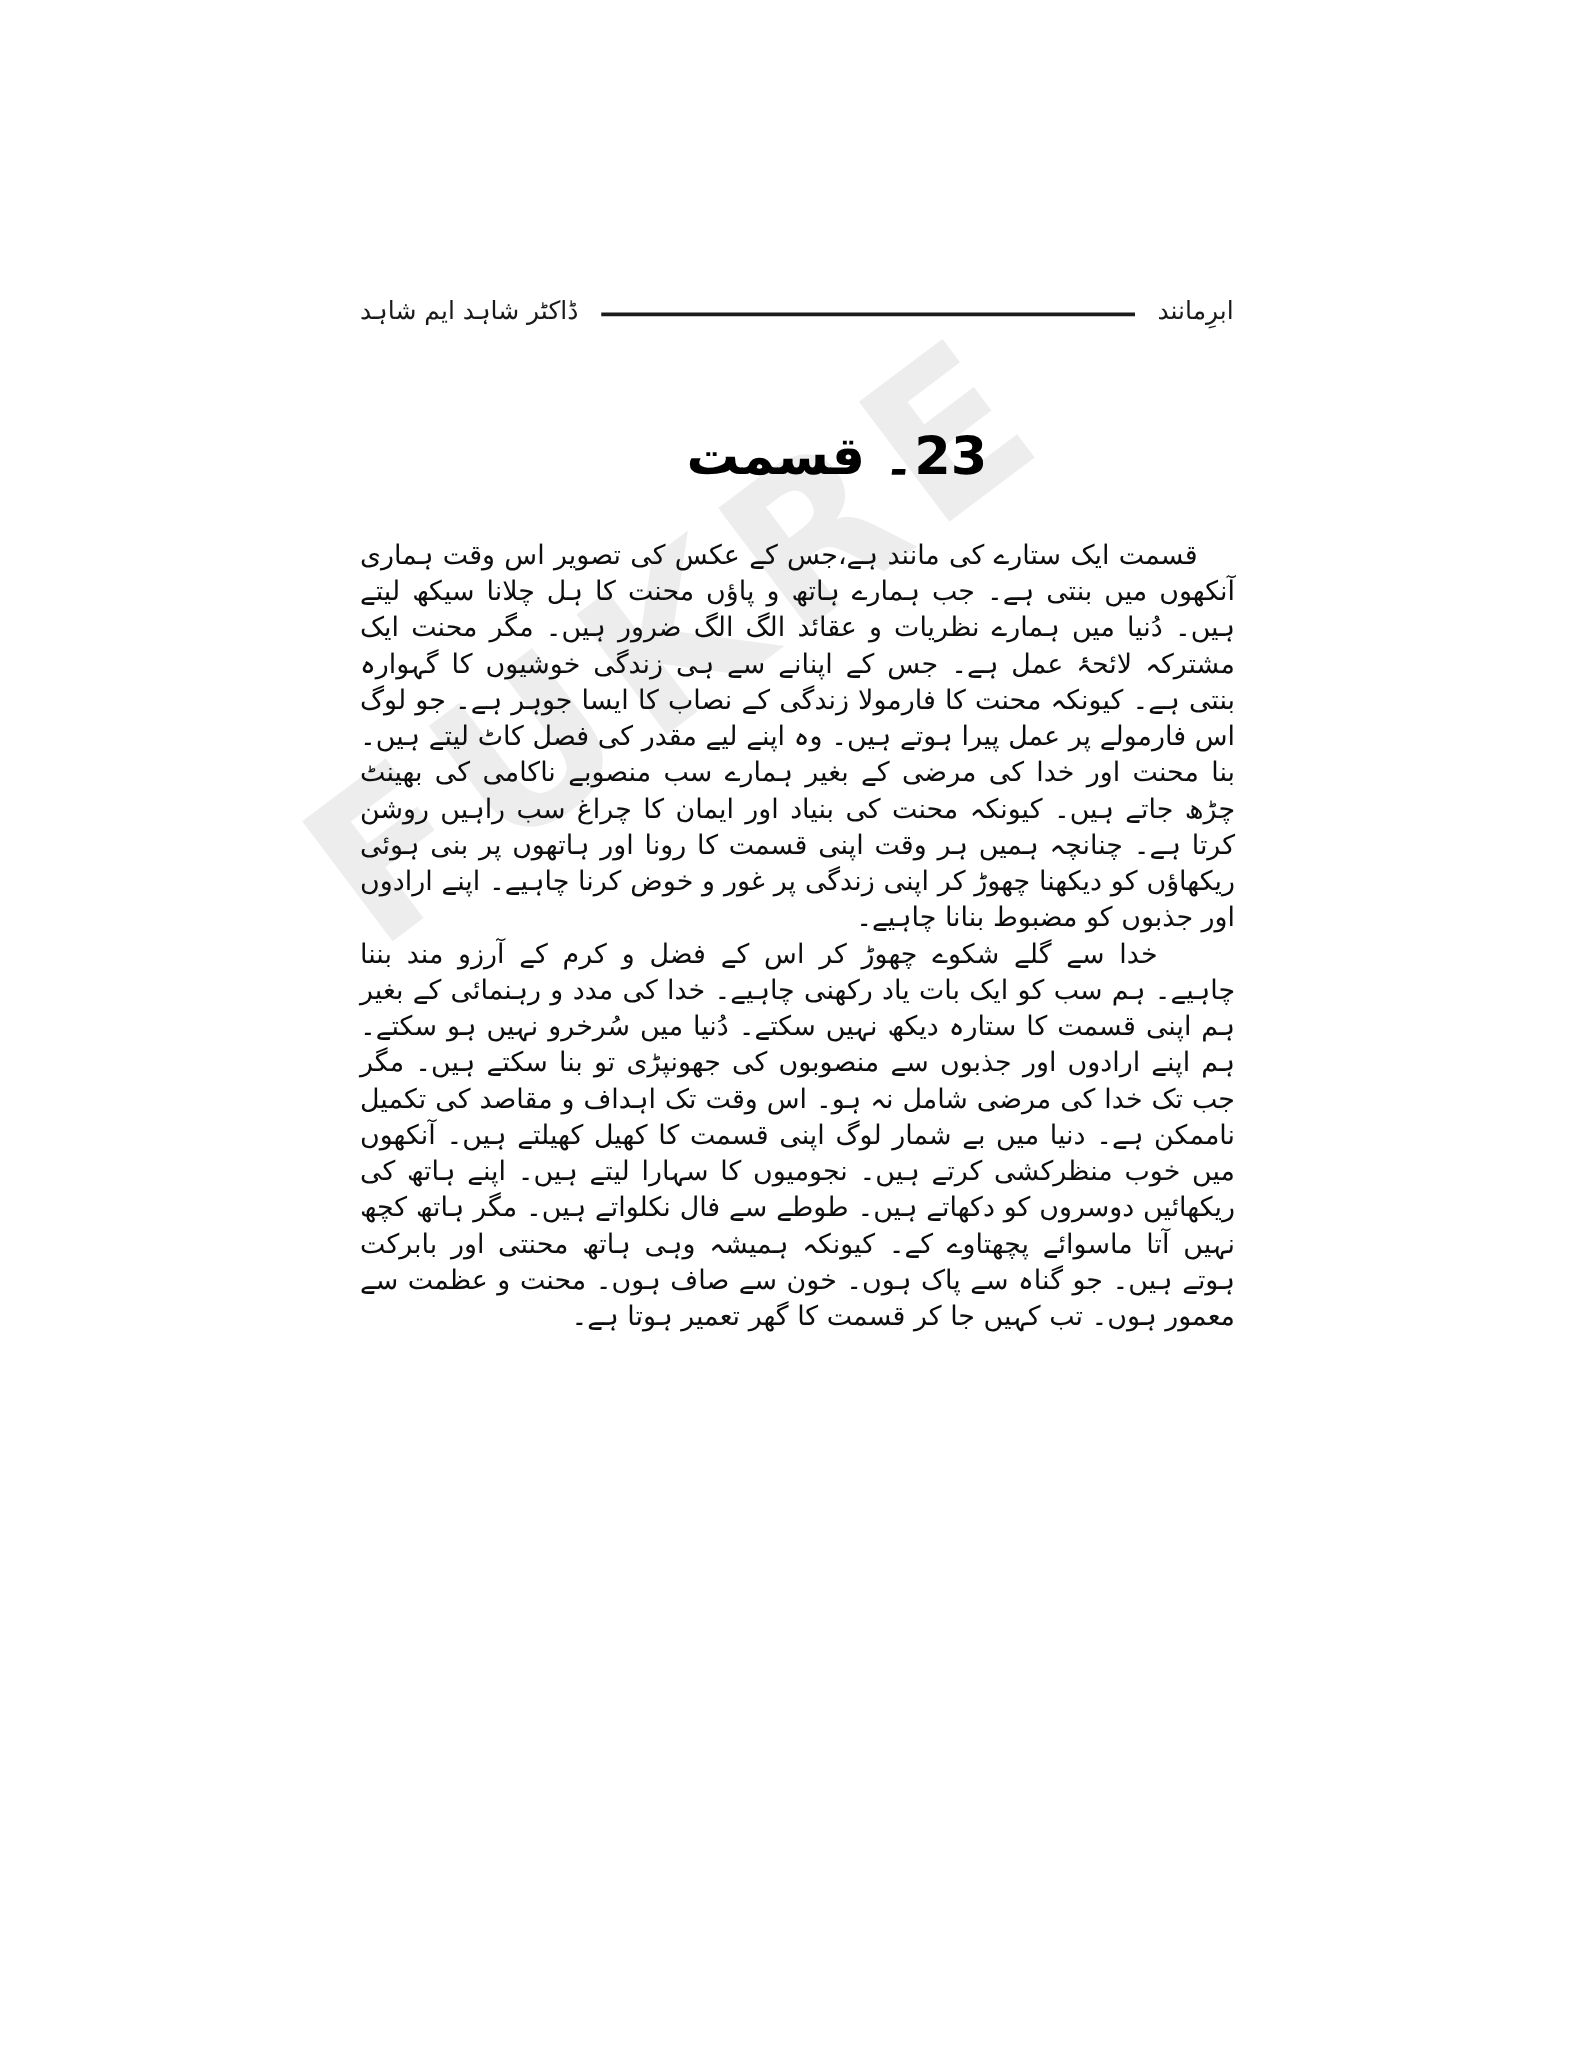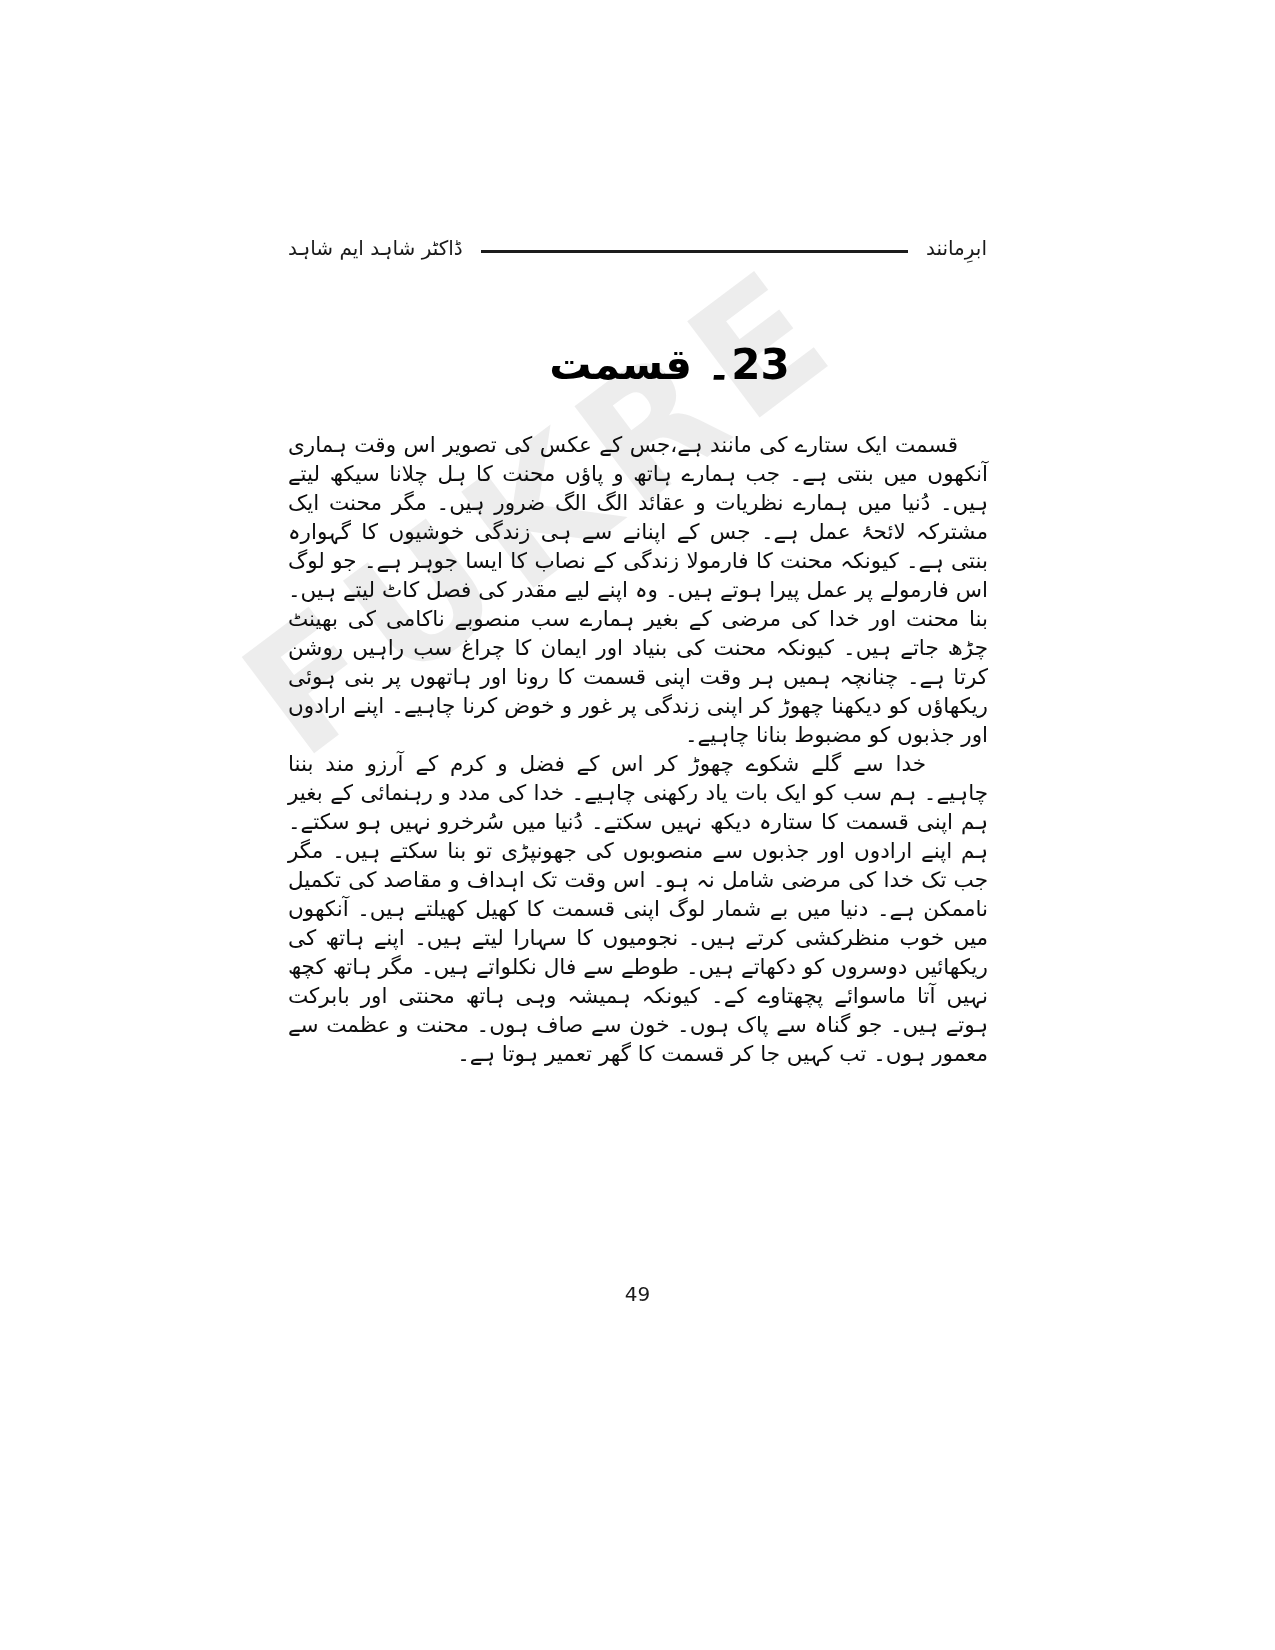--- a/index.html
+++ b/index.html
@@ -98,15 +98,14 @@
     <span class="author">ڈاکٹر شاہد ایم شاہد</span>
   </div>
 
   <div class="chapter-title">23۔ قسمت</div>
 
   <div class="body-text">
     <p class="para-1">قسمت ایک ستارے کی مانند ہے،جس کے عکس کی تصویر اس وقت ہماری آنکھوں میں بنتی ہے۔ جب ہمارے ہاتھ و پاؤں محنت کا ہل چلانا سیکھ لیتے ہیں۔ دُنیا میں ہمارے نظریات و عقائد الگ الگ ضرور ہیں۔ مگر محنت ایک مشترکہ لائحۂ عمل ہے۔ جس کے اپنانے سے ہی زندگی خوشیوں کا گہوارہ بنتی ہے۔ کیونکہ محنت کا فارمولا زندگی کے نصاب کا ایسا جوہر ہے۔ جو لوگ اس فارمولے پر عمل پیرا ہوتے ہیں۔ وہ اپنے لیے مقدر کی فصل کاٹ لیتے ہیں۔ بنا محنت اور خدا کی مرضی کے بغیر ہمارے سب منصوبے ناکامی کی بھینٹ چڑھ جاتے ہیں۔ کیونکہ محنت کی بنیاد اور ایمان کا چراغ سب راہیں روشن کرتا ہے۔ چنانچہ ہمیں ہر وقت اپنی قسمت کا رونا اور ہاتھوں پر بنی ہوئی ریکھاؤں کو دیکھنا چھوڑ کر اپنی زندگی پر غور و خوض کرنا چاہیے۔ اپنے ارادوں اور جذبوں کو مضبوط بنانا چاہیے۔</p>
     <p class="para-2">خدا سے گلے شکوے چھوڑ کر اس کے فضل و کرم کے آرزو مند بننا چاہیے۔ ہم سب کو ایک بات یاد رکھنی چاہیے۔ خدا کی مدد و رہنمائی کے بغیر ہم اپنی قسمت کا ستارہ دیکھ نہیں سکتے۔ دُنیا میں سُرخرو نہیں ہو سکتے۔ ہم اپنے ارادوں اور جذبوں سے منصوبوں کی جھونپڑی تو بنا سکتے ہیں۔ مگر جب تک خدا کی مرضی شامل نہ ہو۔ اس وقت تک اہداف و مقاصد کی تکمیل ناممکن ہے۔ دنیا میں بے شمار لوگ اپنی قسمت کا کھیل کھیلتے ہیں۔ آنکھوں میں خوب منظرکشی کرتے ہیں۔ نجومیوں کا سہارا لیتے ہیں۔ اپنے ہاتھ کی ریکھائیں دوسروں کو دکھاتے ہیں۔ طوطے سے فال نکلواتے ہیں۔ مگر ہاتھ کچھ نہیں آتا ماسوائے پچھتاوے کے۔ کیونکہ ہمیشہ وہی ہاتھ محنتی اور بابرکت ہوتے ہیں۔ جو گناہ سے پاک ہوں۔ خون سے صاف ہوں۔ محنت و عظمت سے معمور ہوں۔ تب کہیں جا کر قسمت کا گھر تعمیر ہوتا ہے۔</p>
   </div>
 
-  <div class="page-number">49</div>
 
 </div>
 
 </body></html>

